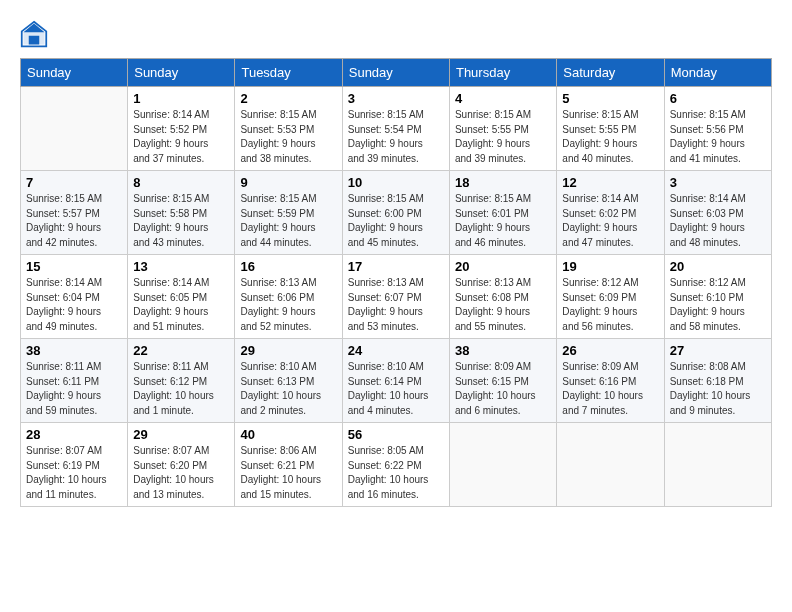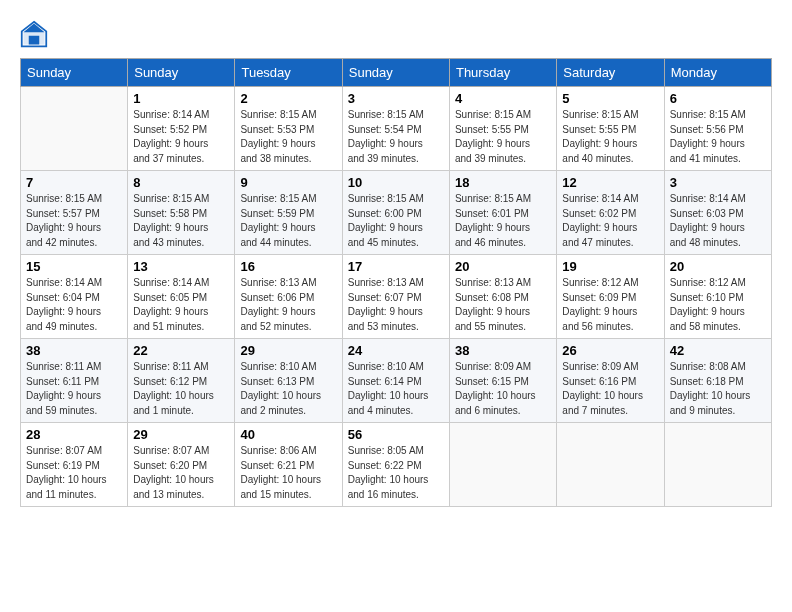--- a/index.html
+++ b/index.html
@@ -234,21 +234,21 @@
         </td>
         <td>
           <span class="day-number">38</span>
           <div class="day-info">Sunrise: 8:09 AM<br>Sunset: 6:15 PM<br>Daylight: 10 hours<br>and 6 minutes.</div>
         </td>
         <td>
           <span class="day-number">26</span>
           <div class="day-info">Sunrise: 8:09 AM<br>Sunset: 6:16 PM<br>Daylight: 10 hours<br>and 7 minutes.</div>
         </td>
         <td>
-          <span class="day-number">42</span>
+          <span class="day-number">27</span>
           <div class="day-info">Sunrise: 8:08 AM<br>Sunset: 6:18 PM<br>Daylight: 10 hours<br>and 9 minutes.</div>
         </td>
       </tr>
       <tr>
         <td>
           <span class="day-number">28</span>
           <div class="day-info">Sunrise: 8:07 AM<br>Sunset: 6:19 PM<br>Daylight: 10 hours<br>and 11 minutes.</div>
         </td>
         <td>
           <span class="day-number">29</span>

